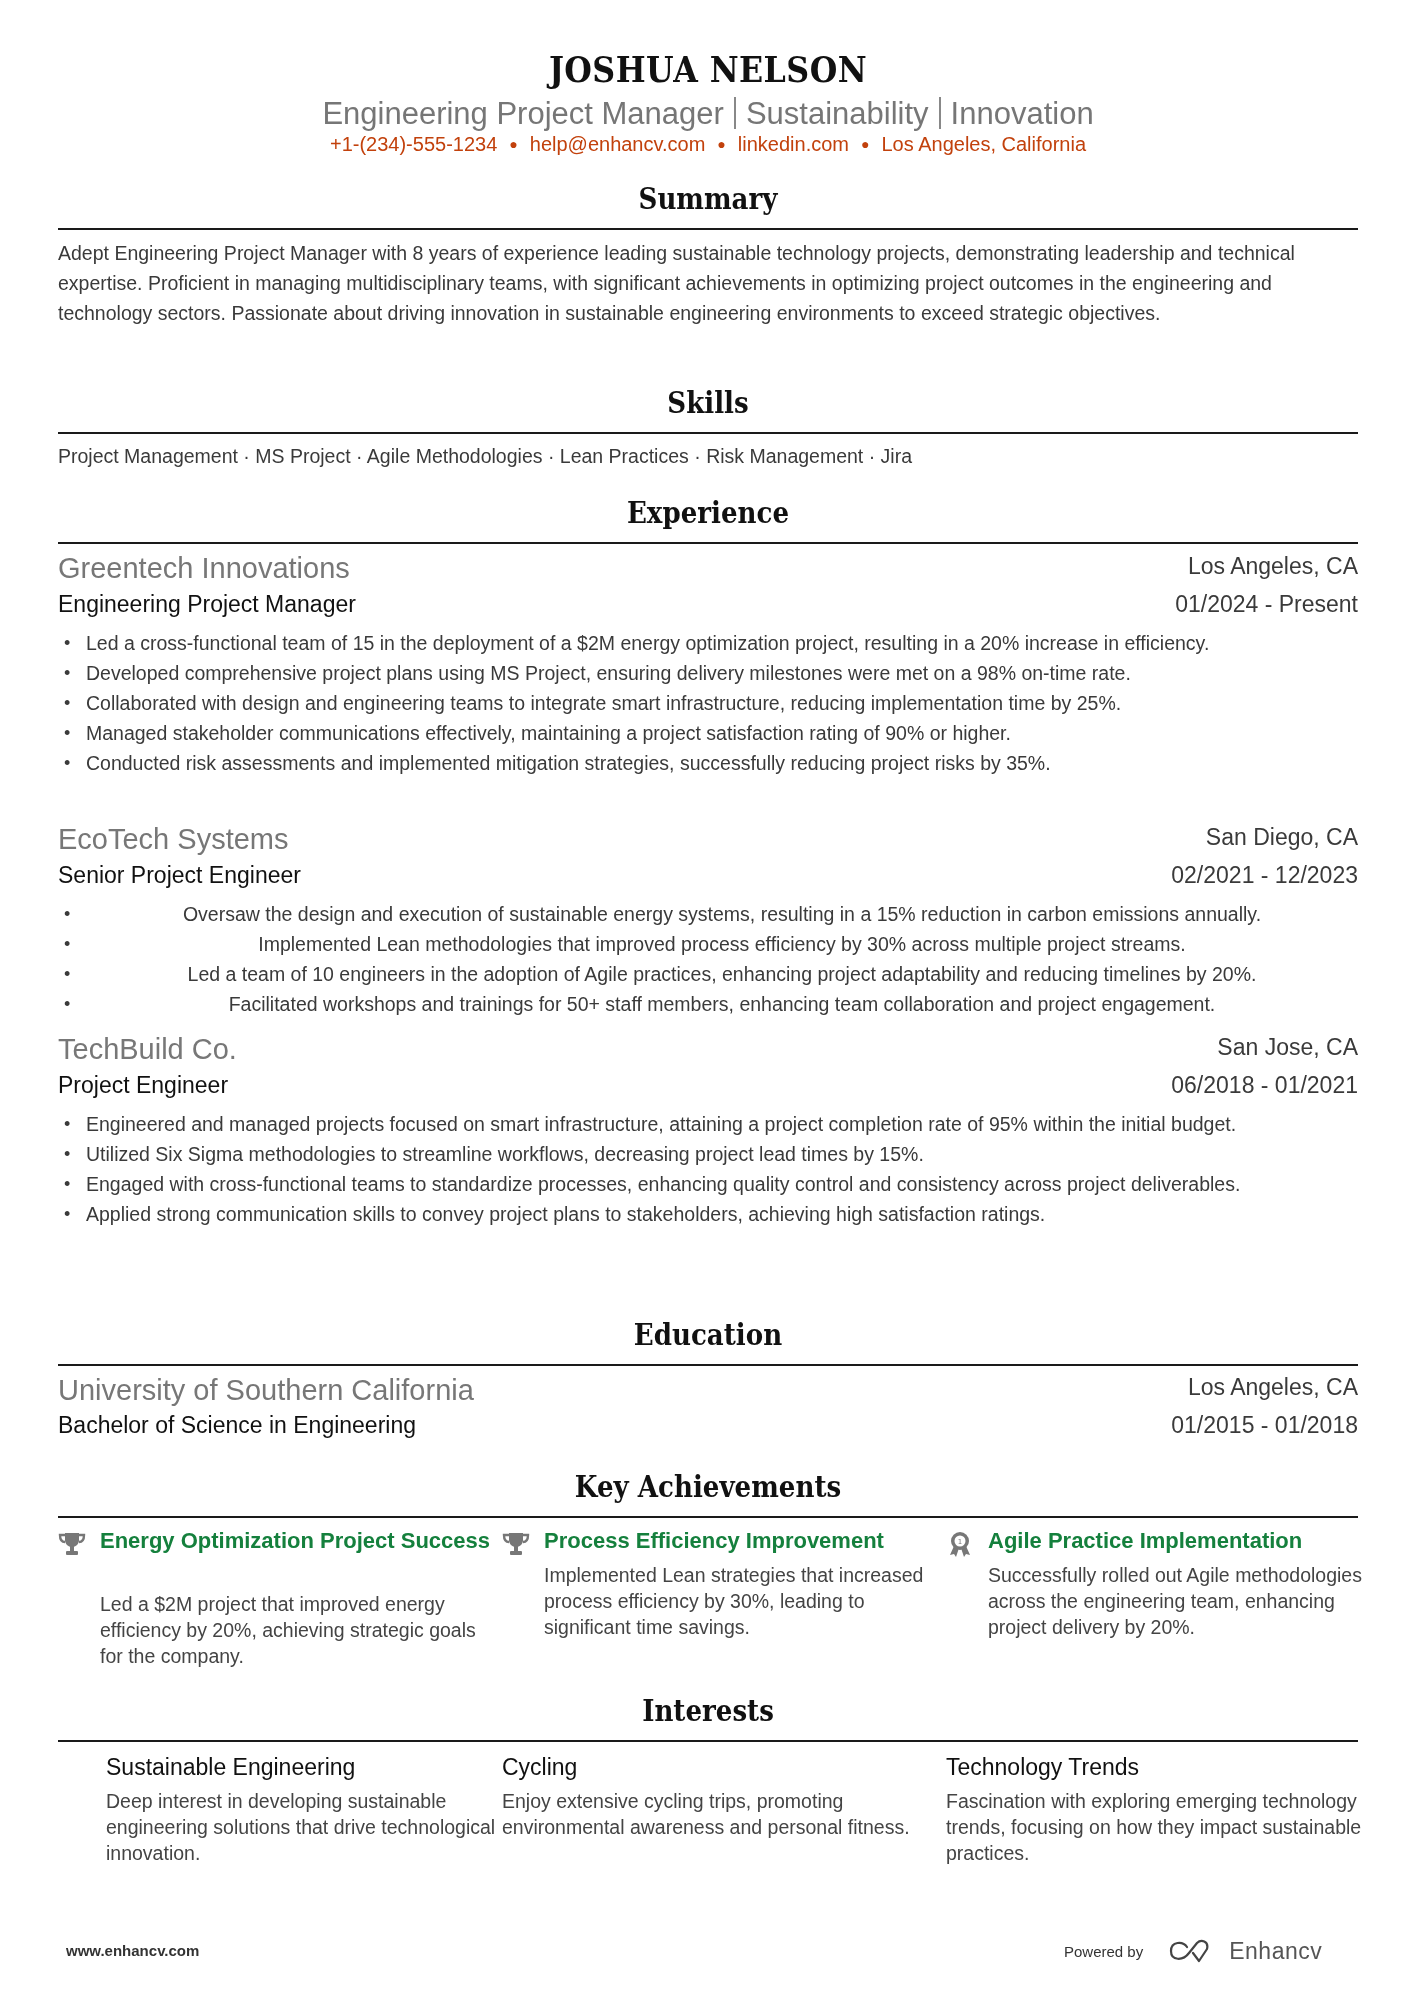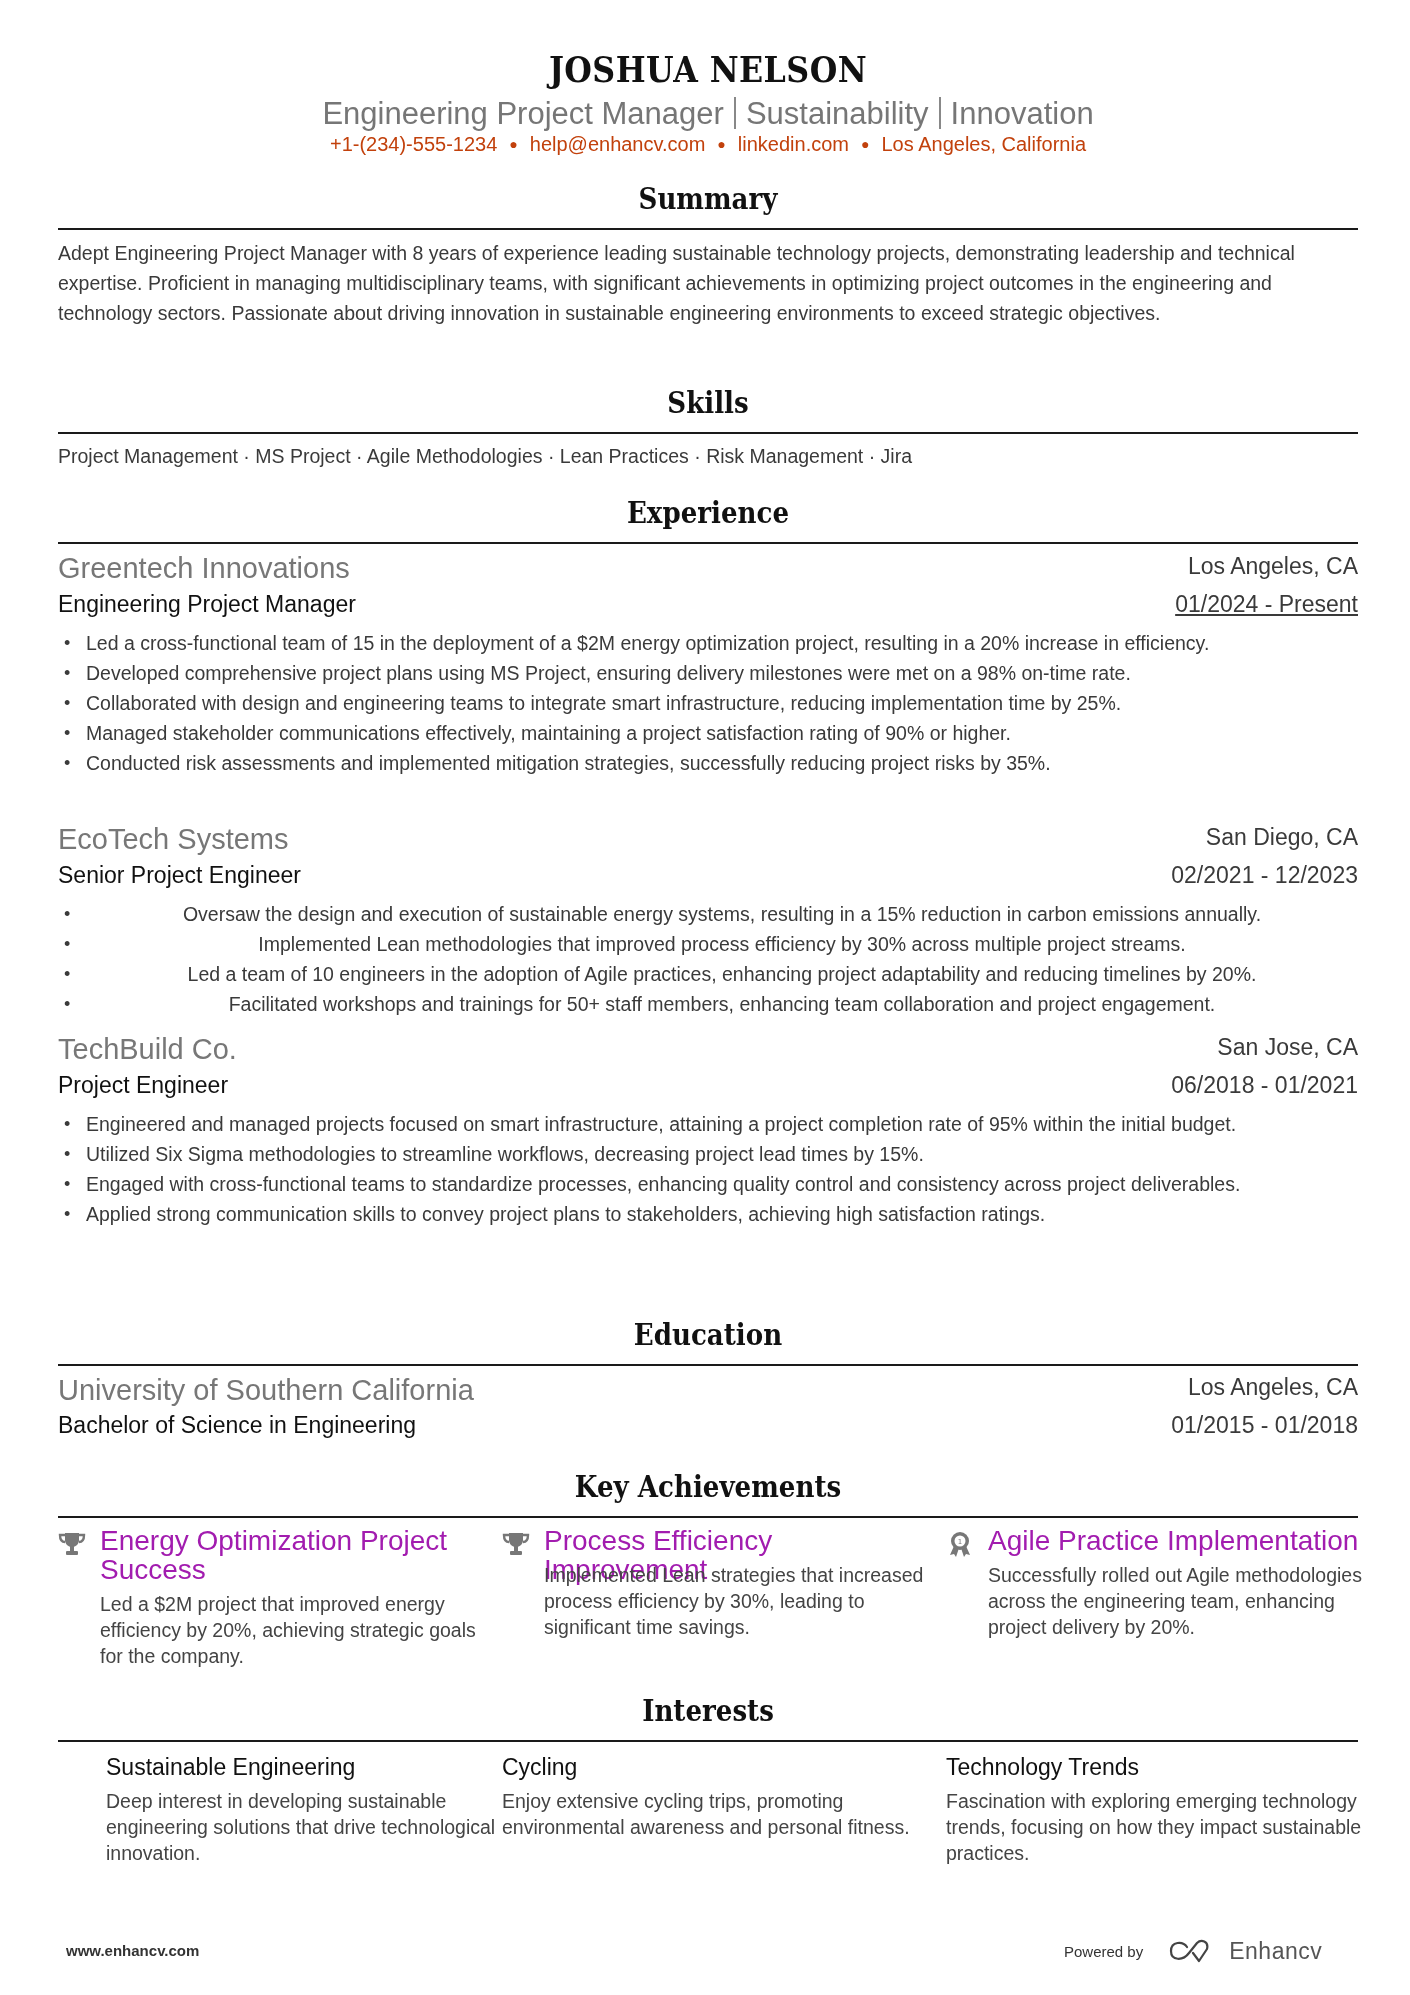--- a/index.html
+++ b/index.html
@@ -28,21 +28,21 @@
   .location { position: absolute; right: 0; font-size: 23px; color: #3a3a3a; text-align: right; }
   .role { position: absolute; left: 0; font-size: 23px; color: #111; }
   .dates { position: absolute; right: 0; font-size: 23px; color: #3a3a3a; text-align: right; }
 
   ul.bullets { position: absolute; left: 0; width: 1300px; margin: 0; padding: 0; list-style: none; }
   ul.bullets li { position: relative; padding-left: 28px; font-size: 19.5px; line-height: 30px; color: #3a3a3a; }
   ul.bullets li::before { content: "•"; position: absolute; left: 6px; top: 0; font-size: 18px; color: #3a3a3a; }
 
   .ach { position: absolute; width: 420px; }
   .ach .ico { position: absolute; left: 0; top: 4px; width: 28px; height: 28px; }
-  .ach .t { position: absolute; left: 42px; top: 0; width: 390px; font-size: 28px; line-height: 29px; color: #a21caf; }
+  .ach .t { position: absolute; left: 42px; top: 0; width: 390px; font-size: 22px; line-height: 29px; color: #15803d; font-weight: bold; }
   .ach .d { position: absolute; left: 42px; width: 390px; font-size: 19.5px; line-height: 26px; color: #444; }
 
   .int { position: absolute; width: 420px; }
   .int .t { font-size: 23px; color: #111; line-height: 30px; }
   .int .d { font-size: 19.5px; line-height: 26px; color: #444; margin-top: 6px; }
 
   .footer-left { position: absolute; left: 66px; top: 1942px; font-size: 15px; color: #333; font-weight: bold; }
   .footer-right { position: absolute; left: 1064px; top: 1937px; height: 28px; display: flex; align-items: center; }
   .footer-right .pb { font-size: 15px; color: #333; margin-right: 24px; }
   .footer-right .brand { font-size: 23px; color: #555; margin-left: 16px; letter-spacing: 0.5px; }
@@ -67,21 +67,21 @@
   <div class="section-title" style="top:386px;">Skills</div>
   <div class="rule" style="top:432px;"></div>
   <div class="para" style="top:441px;">Project Management · MS Project · Agile Methodologies · Lean Practices · Risk Management · Jira</div>
 
   <div class="section-title" style="top:496px;">Experience</div>
   <div class="rule" style="top:542px;"></div>
 
   <div class="company" style="top:552px;">Greentech Innovations</div>
   <div class="location" style="top:553px;">Los Angeles, CA</div>
   <div class="role" style="top:591px;">Engineering Project Manager</div>
-  <div class="dates" style="top:591px;text-decoration:underline;">01/2024 - Present</div>
+  <div class="dates" style="top:591px;">01/2024 - Present</div>
   <ul class="bullets" style="top:628px;">
     <li>Led a cross-functional team of 15 in the deployment of a $2M energy optimization project, resulting in a 20% increase in efficiency.</li>
     <li>Developed comprehensive project plans using MS Project, ensuring delivery milestones were met on a 98% on-time rate.</li>
     <li>Collaborated with design and engineering teams to integrate smart infrastructure, reducing implementation time by 25%.</li>
     <li>Managed stakeholder communications effectively, maintaining a project satisfaction rating of 90% or higher.</li>
     <li>Conducted risk assessments and implemented mitigation strategies, successfully reducing project risks by 35%.</li>
   </ul>
 
   <div class="company" style="top:823px;">EcoTech Systems</div>
   <div class="location" style="top:824px;">San Diego, CA</div>

